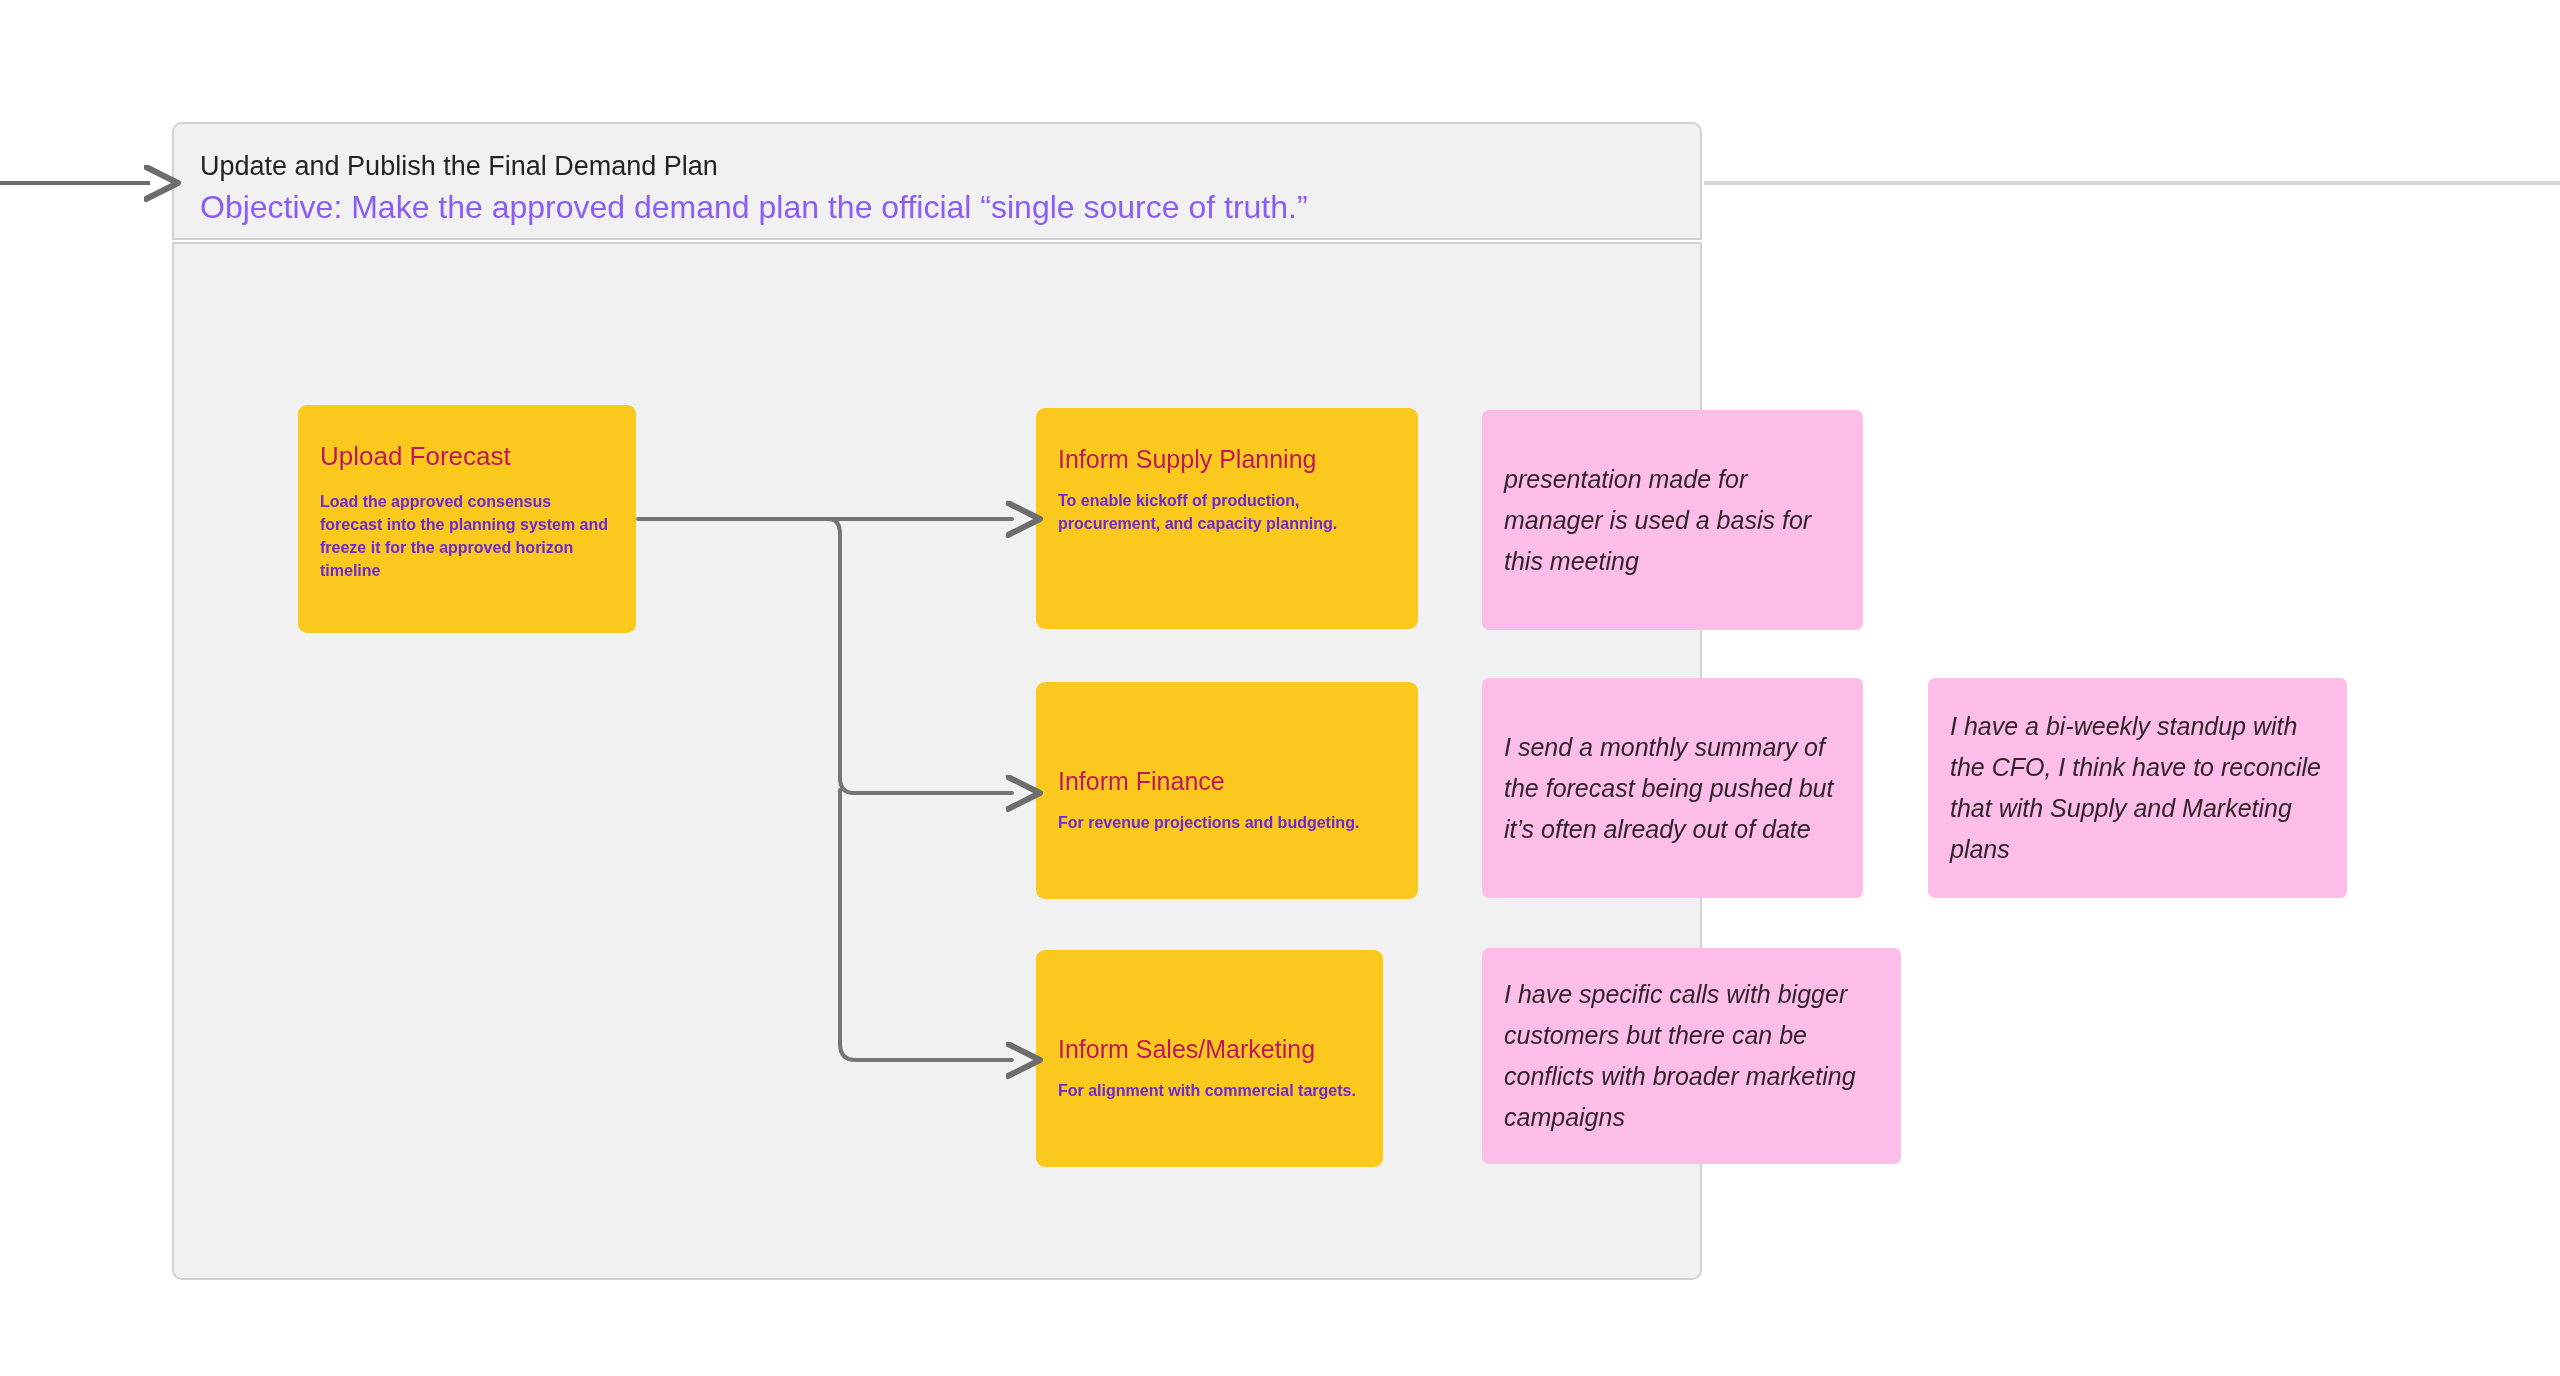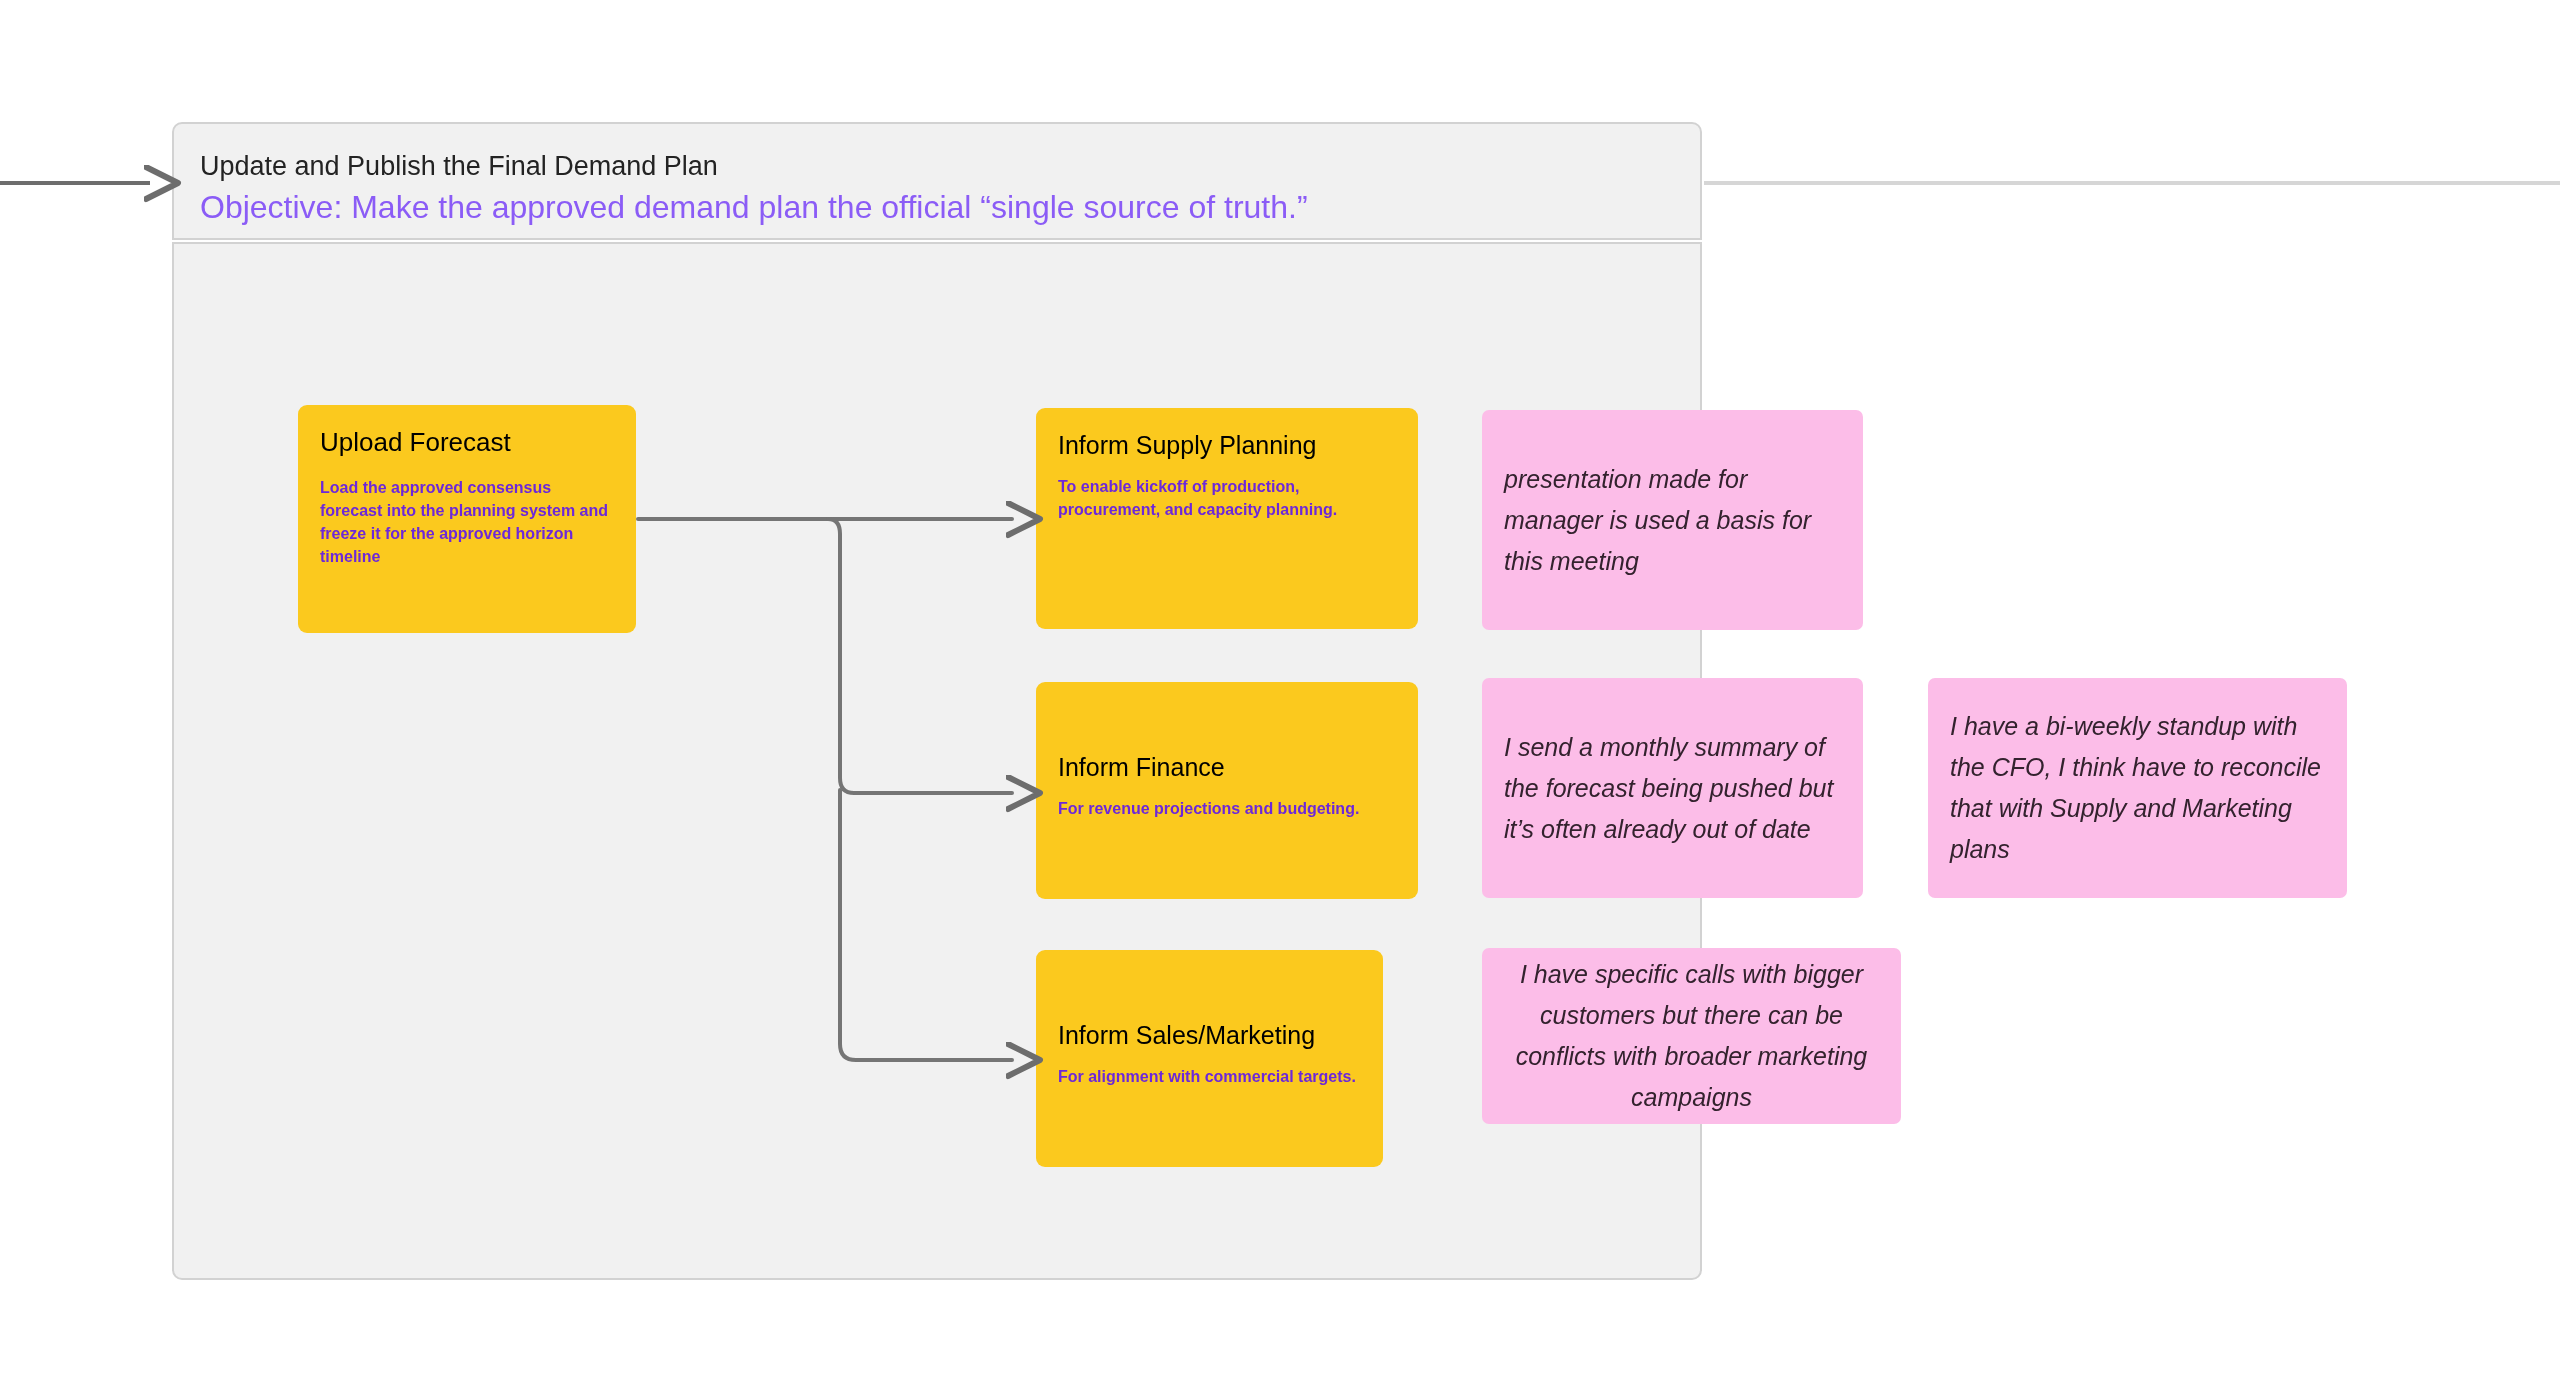--- a/index.html
+++ b/index.html
@@ -83,22 +83,22 @@
     box-sizing: border-box;
     background: #fbc91e;
     border-radius: 9px;
     z-index: 4;
     padding: 22px 22px;
     overflow: hidden;
   }
   .card-title {
     font-size: 25px;
     line-height: 31px;
-    color: #000000;
-    margin: 0 0 14px 0;
+    color: #be185d;
+    margin: 14px 0 14px 0;
   }
   .card-desc {
     font-size: 16px;
     line-height: 23px;
     font-weight: bold;
     color: #6d28d9;
     margin: 0;
   }
 
   #card-upload      { left: 298px;  top: 405px;  width: 338px; height: 228px; }
@@ -122,21 +122,21 @@
     font-size: 25px;
     line-height: 41px;
     color: #33222e;
     margin: 0;
     font-style: italic;
   }
 
   #note-presentation { left: 1482px; top: 410px; width: 381px; height: 220px; }
   #note-monthly      { left: 1482px; top: 678px; width: 381px; height: 220px; }
   #note-standup      { left: 1928px; top: 678px; width: 419px; height: 220px; }
-  #note-calls        { left: 1482px; top: 948px; width: 419px; height: 176px; text-align: center; }
+  #note-calls        { left: 1482px; top: 948px; width: 419px; height: 216px; }
 </style>
 </head>
 <body>
 
 <div id="canvas">
 
   <div class="group-frame">
     <div class="group-header">
       <div class="group-title">Update and Publish the Final Demand Plan</div>
       <div class="group-subtitle">Objective: Make the approved demand plan the official “single source of truth.”</div>

